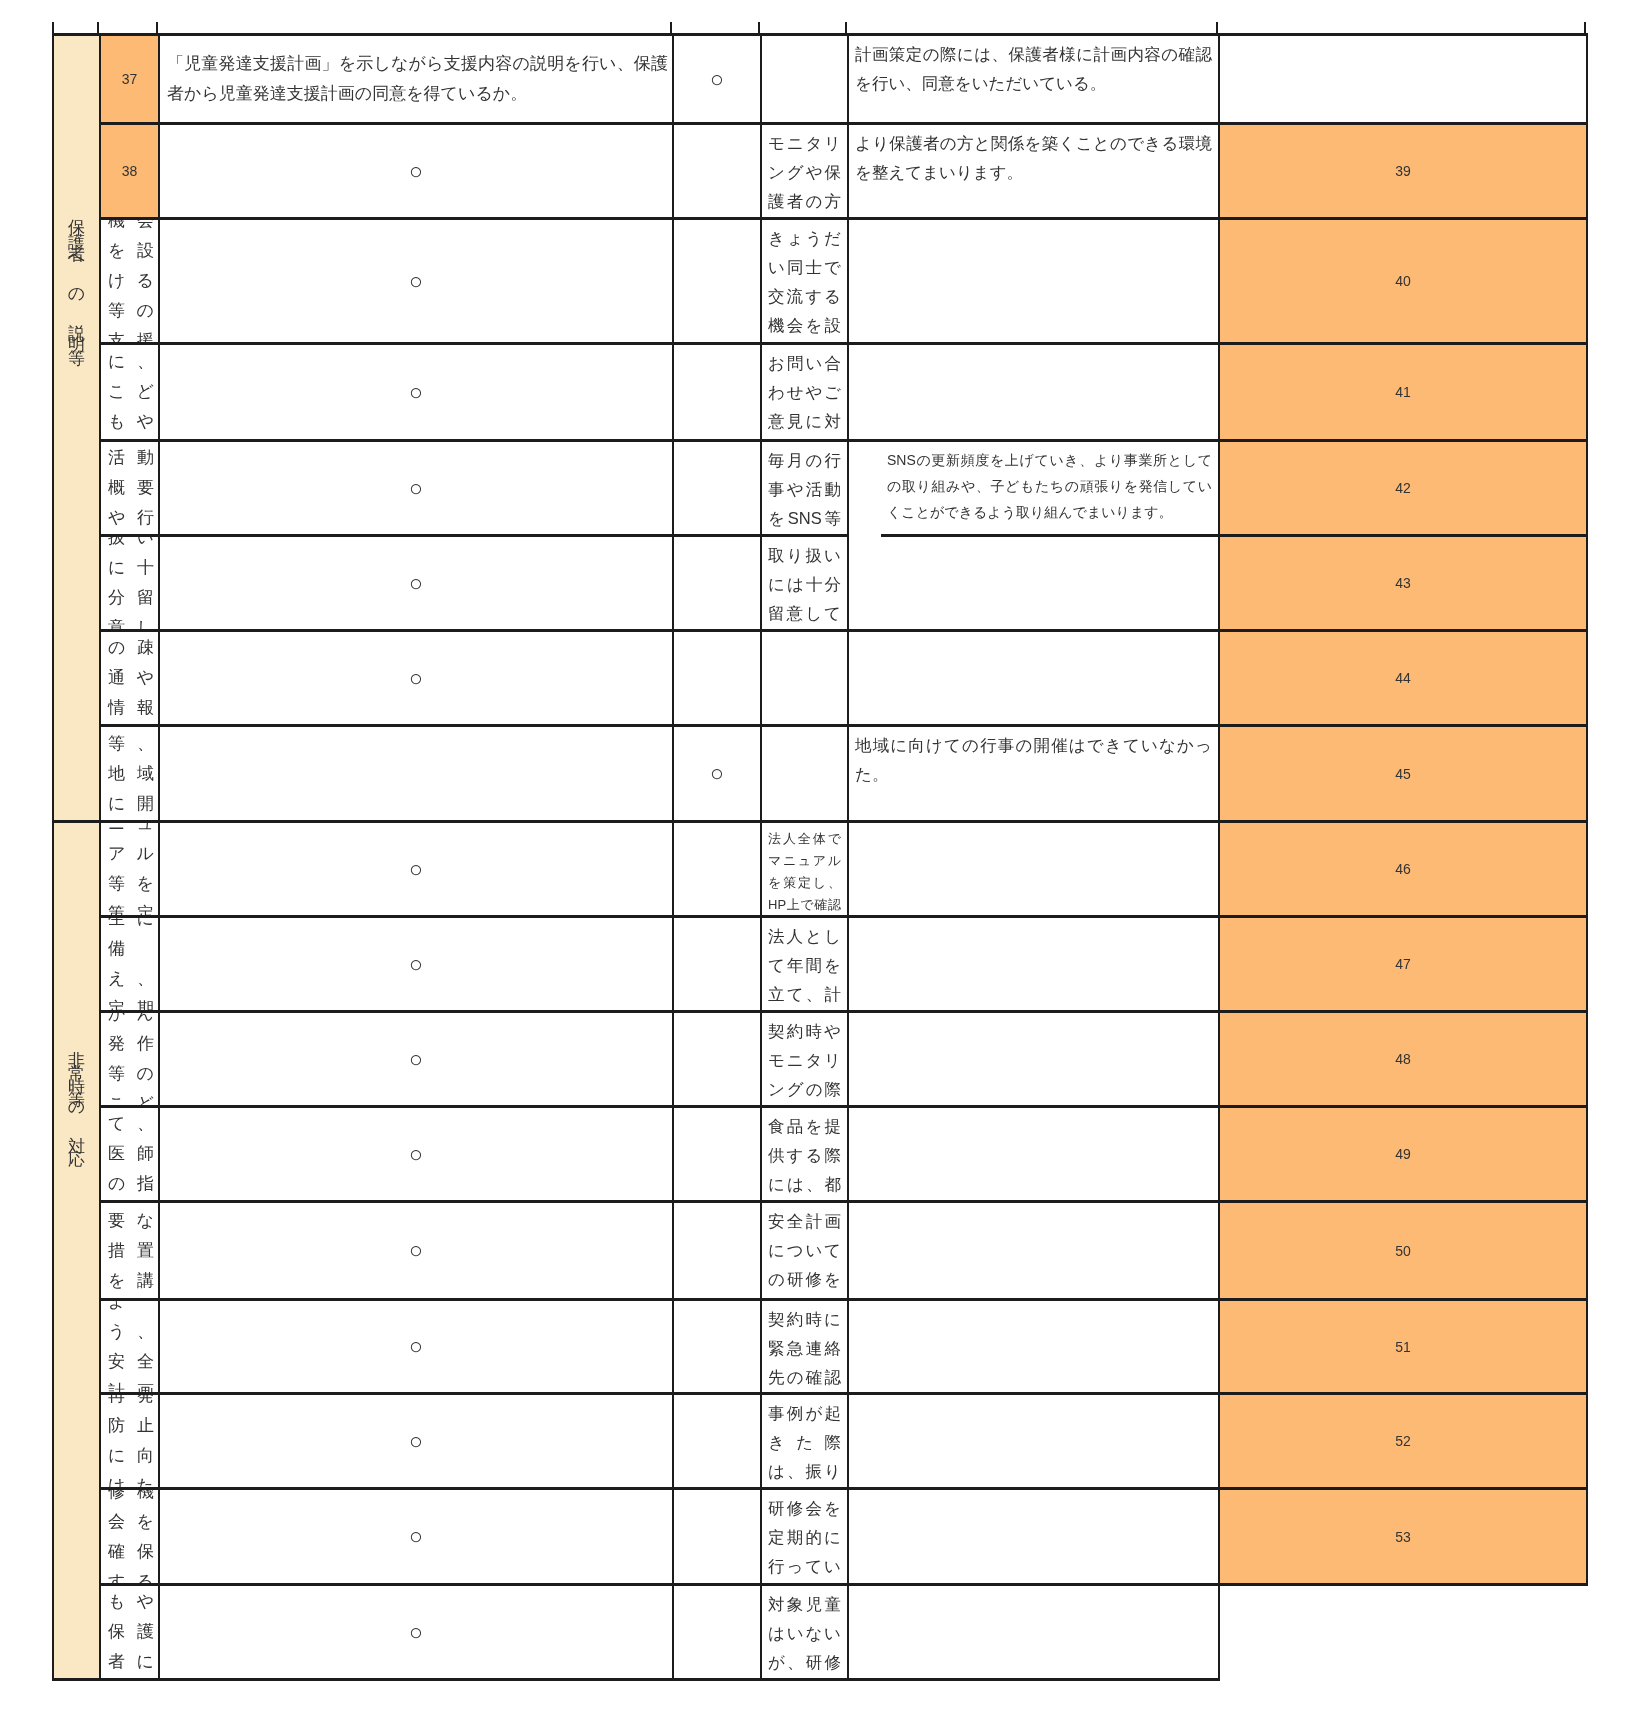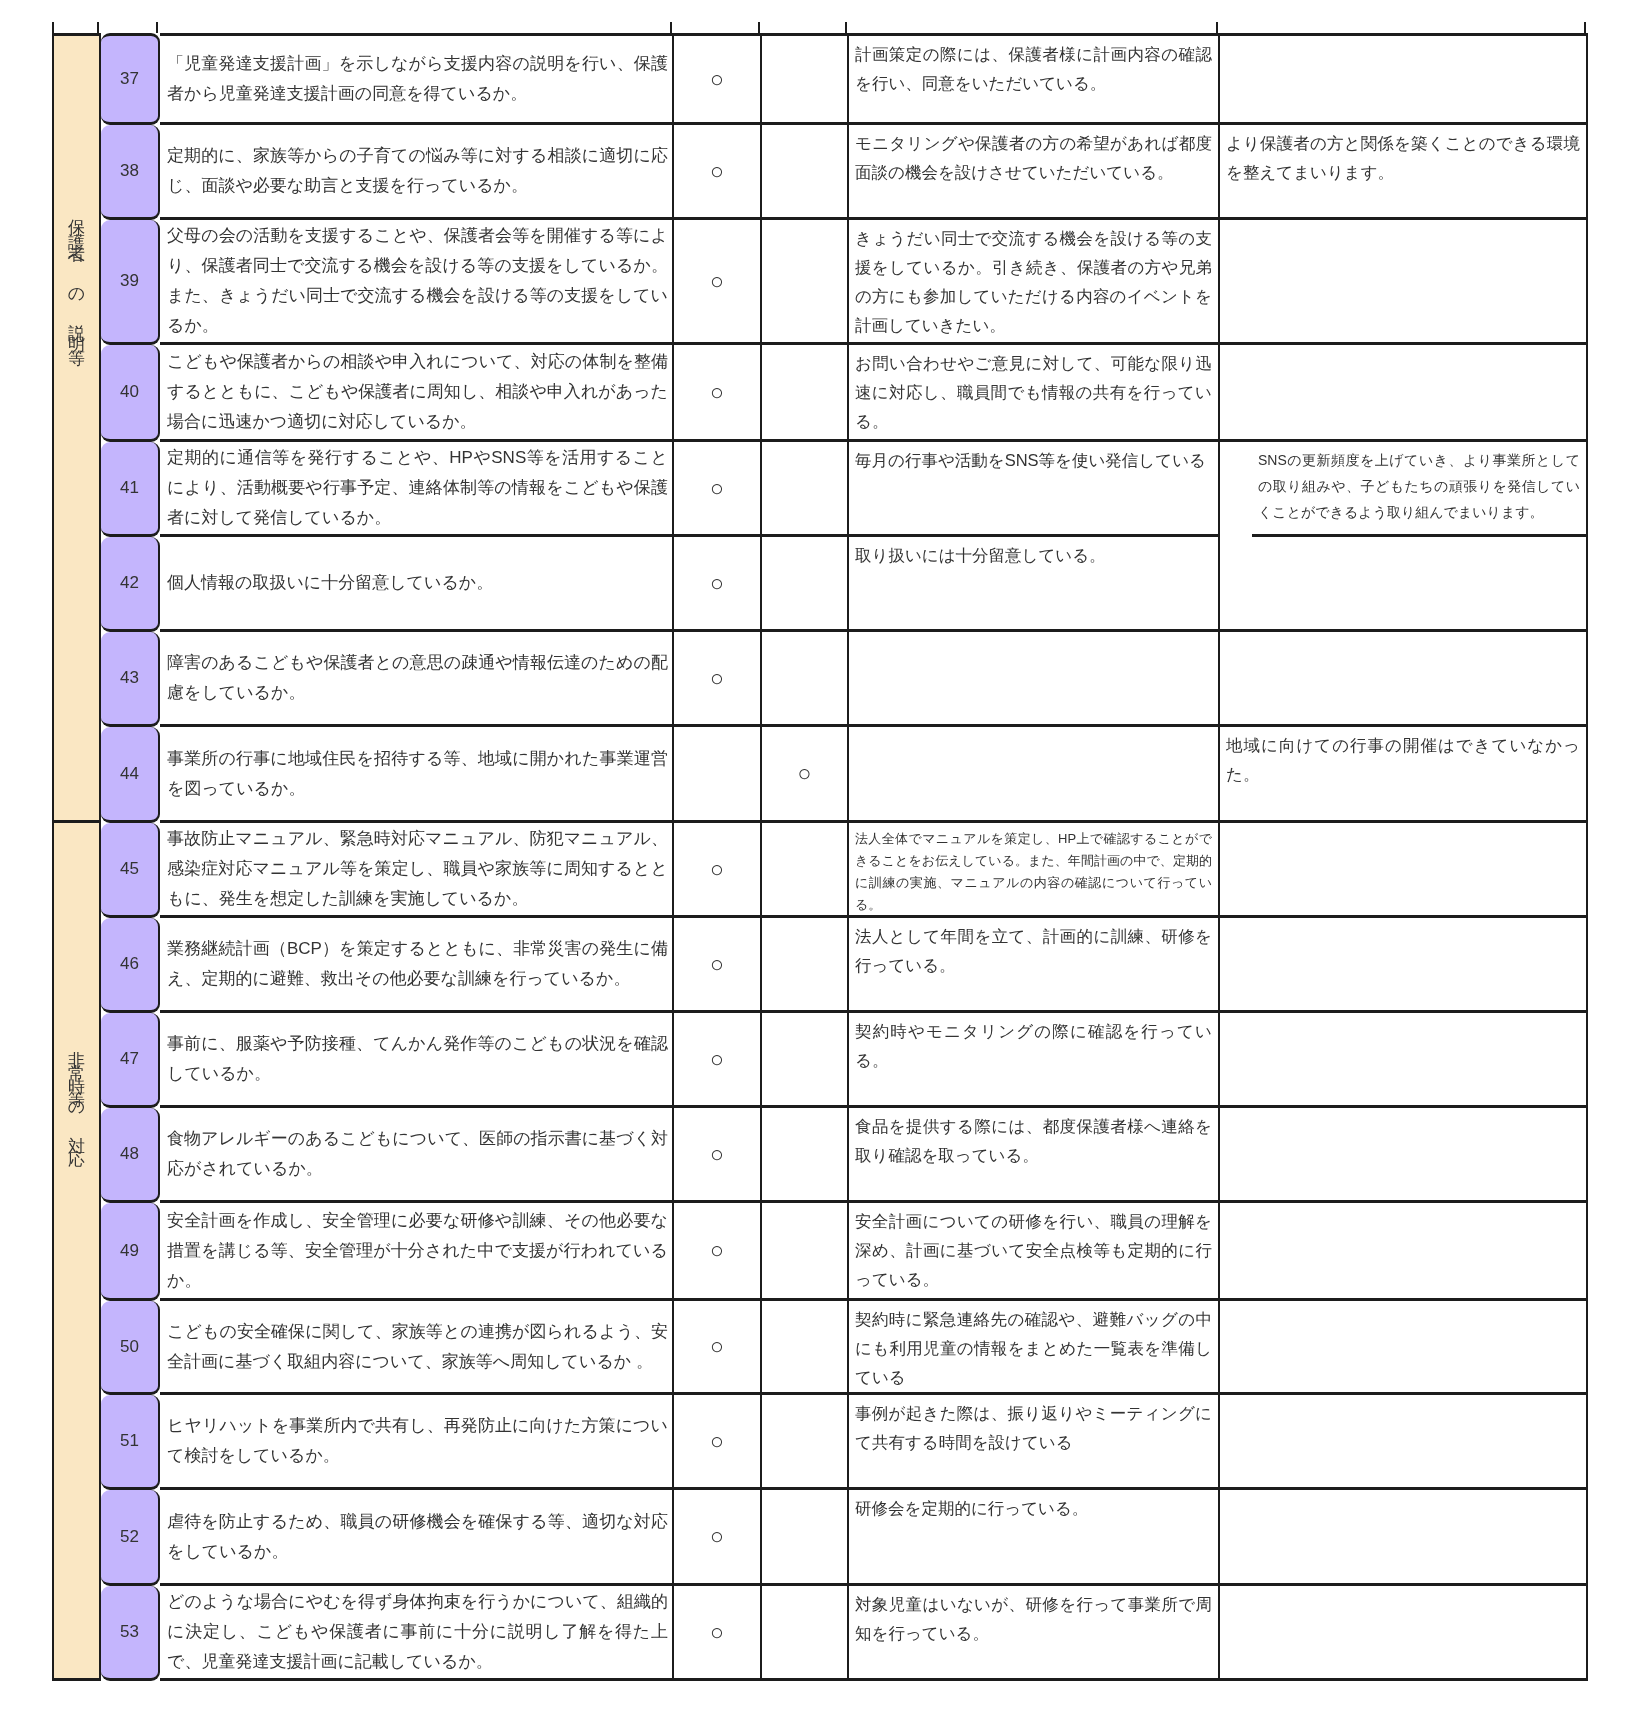--- a/index.html
+++ b/index.html
@@ -22,23 +22,22 @@
   .cat { background:#FAE7C3; display:flex; justify-content:center; }
   .cat1 { grid-column:1; grid-row:1 / span 8; }
   .cat2 { grid-column:1; grid-row:9 / span 9; }
   .cattx {
     writing-mode:vertical-rl; text-orientation:upright;
     font-size:17px; letter-spacing:13px; color:#333333;
   }
   .cattx1 { margin-top:170px; }
   .cattx2 { margin-top:215px; }
   .num {
-    background:#c4b5fd; display:flex; align-items:center; justify-content:center;
-    font-size:17px;
-    border-radius:9px;
+    background:#fdba74; display:flex; align-items:center; justify-content:center;
+    font-size:14px;
   }
   .item { display:flex; align-items:center; padding:2px 4px 2px 7px; }
   .itx {
     width:100%; font-size:17px; line-height:30px;
     text-align:justify; color:#333333;
   }
   .mark { display:flex; align-items:center; justify-content:center; font-size:23px; color:#333333; }
   .note {
     padding:4px 6px 12px 6px; font-size:16.5px; line-height:29px;
     text-align:justify; color:#333333;
@@ -73,23 +72,20 @@
     <div class="cell num bt">37</div>
     <div class="cell item bt">
         <div class="itx">「児童発達支援計画」を示しながら支援内容の説明を行い、保護者から児童発達支援計画の同意を得ているか。</div>
       </div>
     <div class="cell mark bt">○</div>
     <div class="cell mark bt"></div>
     <div class="cell note bt">計画策定の際には、保護者様に計画内容の確認を行い、同意をいただいている。</div>
     <div class="cell note bt"></div>
 
     <div class="cell num">38</div>
-    <div class="cell item">
-        <div class="itx">定期的に、家族等からの子育ての悩み等に対する相談に適切に応じ、面談や必要な助言と支援を行っているか。</div>
-      </div>
     <div class="cell mark">○</div>
     <div class="cell mark"></div>
     <div class="cell note">モニタリングや保護者の方の希望があれば都度面談の機会を設けさせていただいている。</div>
     <div class="cell note">より保護者の方と関係を築くことのできる環境を整えてまいります。</div>
 
     <div class="cell num">39</div>
     <div class="cell item">
         <div class="itx">父母の会の活動を支援することや、保護者会等を開催する等により、保護者同士で交流する機会を設ける等の支援をしているか。また、きょうだい同士で交流する機会を設ける等の支援をしているか。</div>
       </div>
     <div class="cell mark">○</div>

